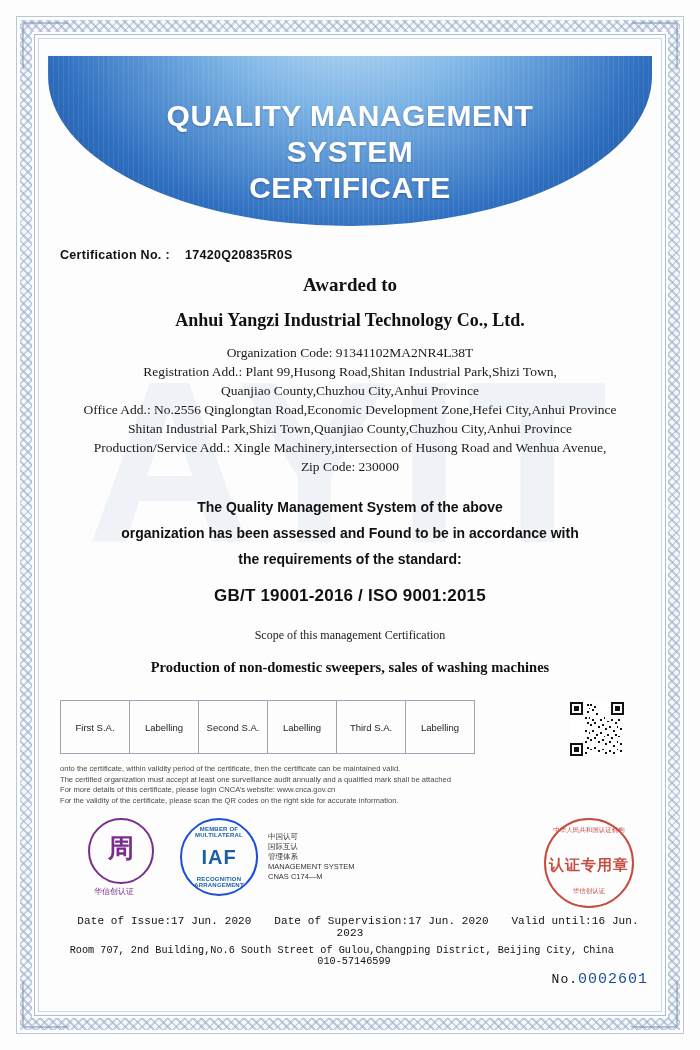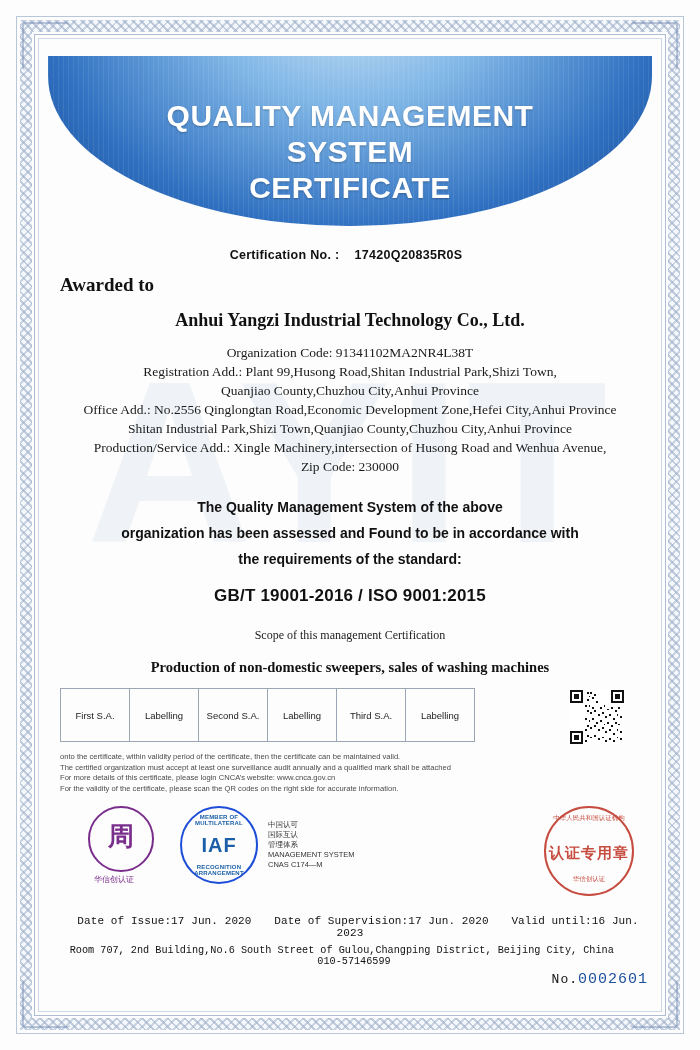--- a/index.html
+++ b/index.html
@@ -114,30 +114,30 @@
   .header-title .l3 { display: block; }
 
   
   .content {
     position: absolute;
     left: 60px;
     right: 60px;
     top: 248px;
   }
   .cert-no {
-    text-align: center;
+    text-align: left;
     font-family: "Liberation Sans", sans-serif;
     font-weight: 700;
     font-size: 12.5px;
     letter-spacing: 0.3px;
     color: #111;
     margin-right: 8px;
   }
   .awarded {
-    text-align: left;
+    text-align: center;
     font-weight: 700;
     font-size: 19px;
     margin-top: 12px;
     color: #111;
   }
   .company {
     text-align: center;
     font-weight: 700;
     font-size: 18px;
     margin-top: 14px;
@@ -179,21 +179,21 @@
   .scope-value {
     margin-top: 16px;
     text-align: center;
     font-weight: 700;
     font-size: 14.5px;
     color: #111;
   }
 
   
   .mid-row {
-    margin-top: 12px;
+    margin-top: 24px;
     display: flex;
     align-items: flex-start;
     justify-content: space-between;
     gap: 10px;
   }
   .sa-table {
     border-collapse: collapse;
     font-family: "Liberation Sans", sans-serif;
     font-size: 9.5px;
     color: #222;

